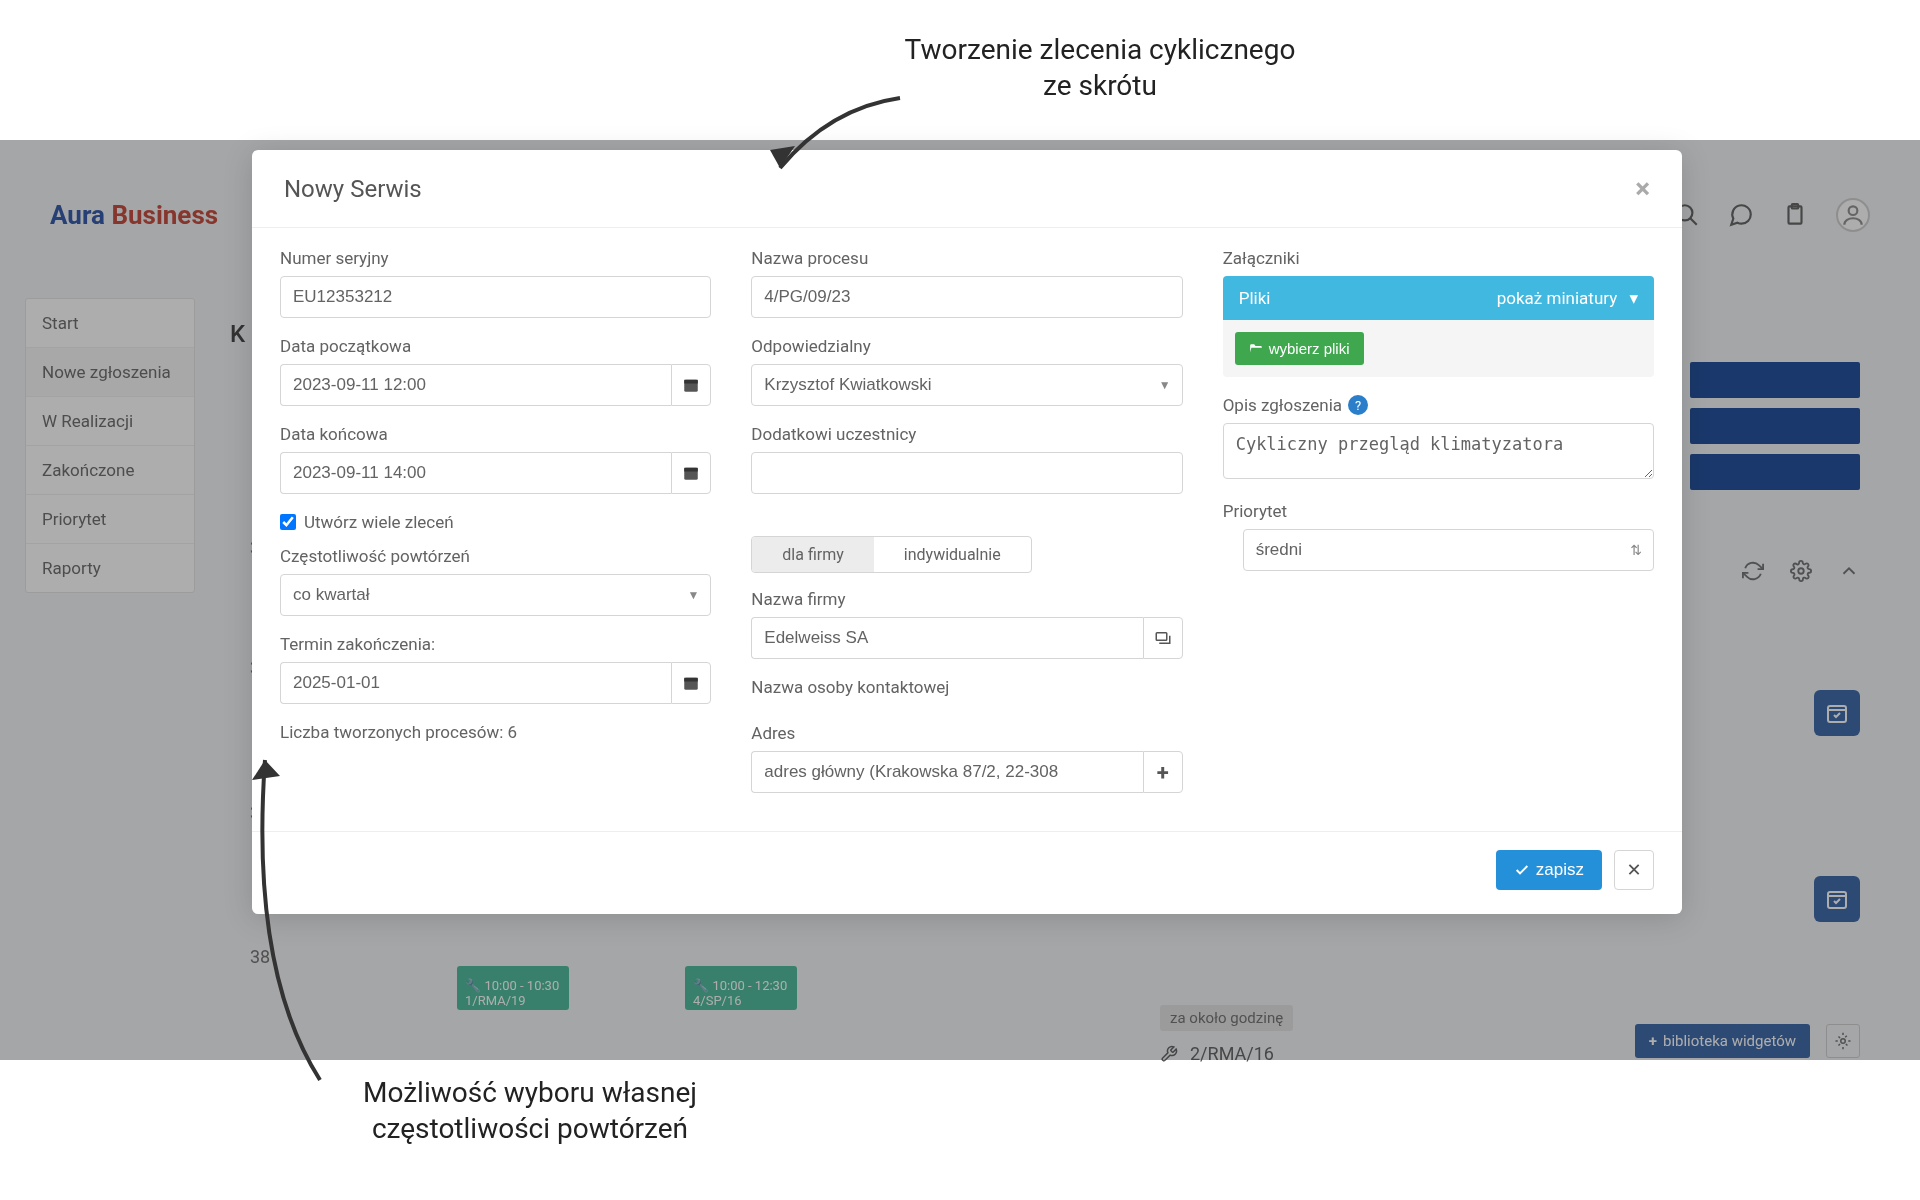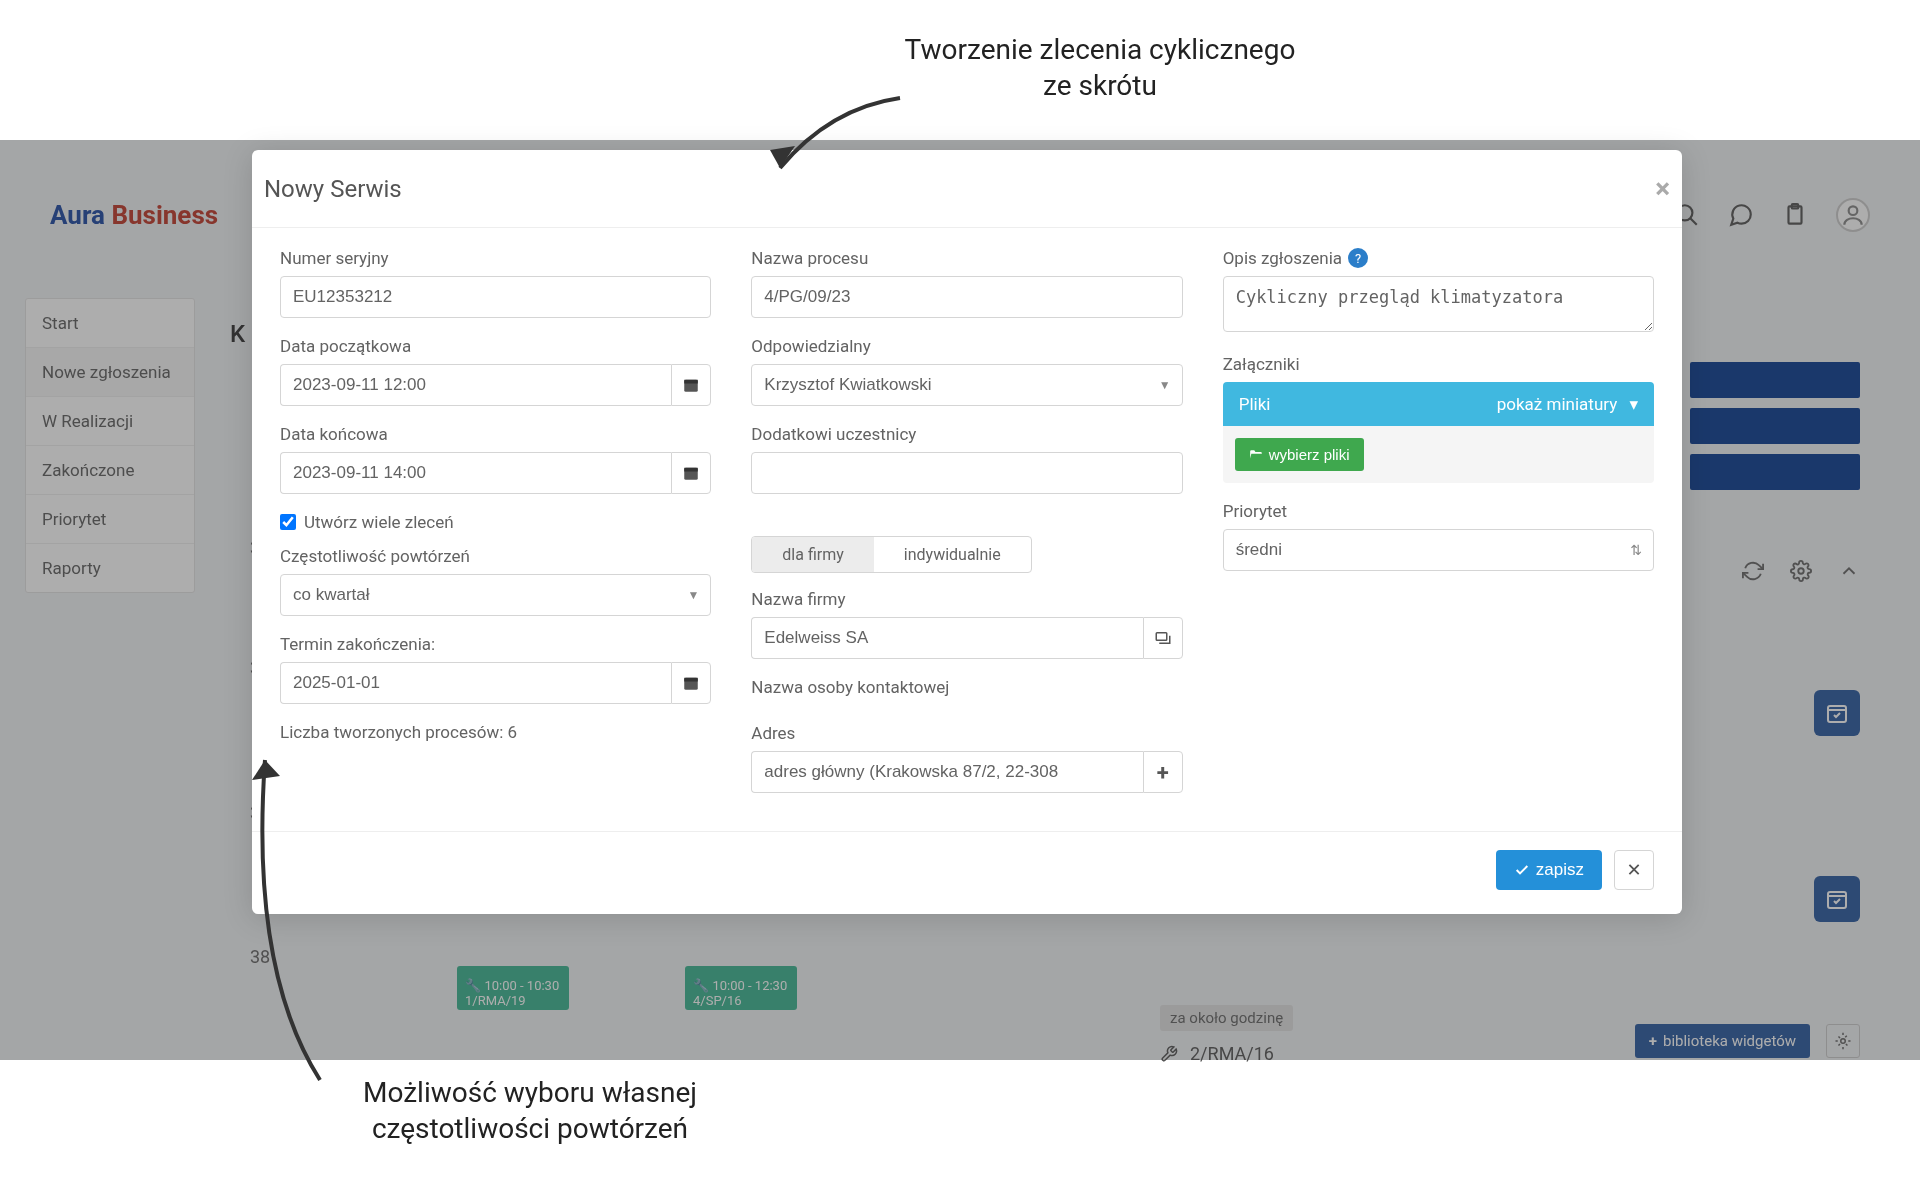--- a/index.html
+++ b/index.html
@@ -31,21 +31,21 @@
 .week-col { position: absolute; left: 230px; width: 60px; text-align: center; font-size: 18px; color: #666; }
 .bluebar { position: absolute; right: 60px; height: 36px; background: #0b3d91; border-radius: 2px; }
 .event-block { position: absolute; background: #3cb591; color: #fff; font-size: 13px; padding: 12px 8px; border-radius: 3px; height: 44px; }
 .toolbar-icons { position: absolute; right: 60px; display: flex; gap: 26px; color: #666; }
 .cal-badge { position: absolute; right: 60px; width: 46px; height: 46px; background: #2b5aa0; border-radius: 6px; display: flex; align-items: center; justify-content: center; color: #fff; }
 .pill { position: absolute; background: #e2e2e2; color: #666; font-size: 15px; padding: 4px 10px; border-radius: 3px; }
 .lib-btn { position: absolute; right: 110px; background: #2b5aa0; color: #fff; font-size: 15px; padding: 8px 14px; border-radius: 3px; display: flex; align-items: center; gap: 6px; }
 .lib-gear { position: absolute; right: 60px; width: 34px; height: 34px; border: 1px solid #ccc; border-radius: 3px; display: flex; align-items: center; justify-content: center; color: #666; }
 
 .modal { position: absolute; top: 150px; left: 252px; width: 1430px; background: #fff; border-radius: 6px; box-shadow: 0 4px 30px rgba(0,0,0,0.15); z-index: 50; }
-.modal-header { display: flex; justify-content: space-between; align-items: center; padding: 22px 12px; border-bottom: 1px solid #eee; gap: 32px; }
+.modal-header { display: flex; justify-content: space-between; align-items: center; padding: 22px 32px; border-bottom: 1px solid #eee; gap: 32px; }
 .modal-title { font-size: 24px; color: #555; font-weight: 400; }
 .close-x { font-size: 28px; color: #aaa; cursor: pointer; font-weight: bold; }
 .modal-body { display: flex; padding: 20px 28px 10px; gap: 40px; }
 .col { flex: 1; display: flex; flex-direction: column; }
 .form-group { margin-bottom: 18px; }
 .form-label { font-size: 17px; color: #636363; margin-bottom: 8px; display: flex; align-items: center; gap: 6px; }
 .form-input, .form-select, .form-textarea { width: 100%; padding: 10px 12px; border: 1px solid #d5d5d5; border-radius: 4px; font-size: 17px; color: #636363; background: #fff; }
 .form-textarea { resize: vertical; height: 56px; }
 .input-group { display: flex; }
 .input-group .form-input { border-top-right-radius: 0; border-bottom-right-radius: 0; border-right: none; }
@@ -54,21 +54,21 @@
 .select-caret { position: absolute; right: 12px; top: 50%; transform: translateY(-50%); color: #888; font-size: 12px; pointer-events: none; }
 .checkbox-row { display: flex; align-items: center; gap: 8px; font-size: 17px; color: #636363; margin-bottom: 14px; }
 .checkbox-row input { width: 16px; height: 16px; }
 .info-text { font-size: 17px; color: #636363; }
 .tabs { display: flex; border: 1px solid #d5d5d5; border-radius: 4px; width: fit-content; margin-bottom: 16px; overflow: hidden; }
 .tab { padding: 8px 30px; font-size: 16px; color: #636363; cursor: pointer; }
 .tab.active { background: #ececec; }
 .attach-header { background: #40b8e0; color: #fff; padding: 12px 16px; border-radius: 4px 4px 0 0; display: flex; justify-content: space-between; align-items: center; font-size: 17px; }
 .attach-body { background: #f5f5f5; padding: 12px; border-radius: 0 0 4px 4px; }
 .file-btn { background: #3fa84e; color: #fff; padding: 8px 14px; border-radius: 3px; font-size: 15px; display: inline-flex; align-items: center; gap: 6px; border: none; cursor: pointer; }
-.priority-select { position: relative; }
+.priority-select { position: relative; margin-left: 20px; }
 .help-badge { display: inline-flex; width: 20px; height: 20px; border-radius: 50%; background: #2b7ec9; color: #fff; align-items: center; justify-content: center; font-size: 13px; }
 .modal-footer { display: flex; justify-content: flex-end; align-items: center; gap: 12px; padding: 18px 28px 24px; border-top: 1px solid #eee; margin-top: 10px; }
 .btn-save { background: #2490d9; color: #fff; padding: 10px 18px; border-radius: 4px; font-size: 17px; display: flex; align-items: center; gap: 6px; border: none; cursor: pointer; }
 .btn-cancel { width: 40px; height: 40px; border: 1px solid #d5d5d5; border-radius: 4px; background: #fff; color: #555; font-size: 18px; display: flex; align-items: center; justify-content: center; cursor: pointer; }
 </style>
 </head>
 <body>
 
 <div class="backdrop"></div>
 
@@ -277,43 +277,43 @@
         <div class="form-label">Adres</div>
         <div class="input-group">
           <input class="form-input" value="adres główny (Krakowska 87/2, 22-308 " style="">
           <div class="input-addon" style="font-size:22px; font-weight:bold;">+</div>
         </div>
       </div>
     </div>
 
     <div class="col">
       <div class="form-group">
-        <div class="form-label">
-          <span>Opis zgłoszenia</span>
-          <span class="help-badge">?</span>
-        </div>
-        <textarea class="form-textarea" style="">Cykliczny przegląd klimatyzatora</textarea>
-      </div>
-      <div class="form-group">
         <div class="form-label">Załączniki</div>
         <div class="attach-header">
           <span>Pliki</span>
           <span>
             <span>pokaż miniatury</span>
             <span style="margin-left:8px;">▾</span>
           </span>
         </div>
         <div class="attach-body">
           <button class="file-btn">
             <svg width="14" height="14" viewBox="0 0 24 24" fill="currentColor">
                 <path d="M2 6a2 2 0 0 1 2-2h5l2 3h9a2 2 0 0 1 2 2v1H4l-2 8V6z"></path>
               </svg>
             <span>wybierz pliki</span>
           </button>
         </div>
+      </div>
+      <div class="form-group">
+        <div class="form-label">
+          <span>Opis zgłoszenia</span>
+          <span class="help-badge">?</span>
+        </div>
+        <textarea class="form-textarea" style="">Cykliczny przegląd klimatyzatora</textarea>
       </div>
       <div class="form-group">
         <div class="form-label">Priorytet</div>
         <div class="select-wrap priority-select">
           <input class="form-input" readonly="" value="średni" style="">
           <span class="select-caret" style="font-size:14px;">⇅</span>
         </div>
       </div>
     </div>
   </div>

